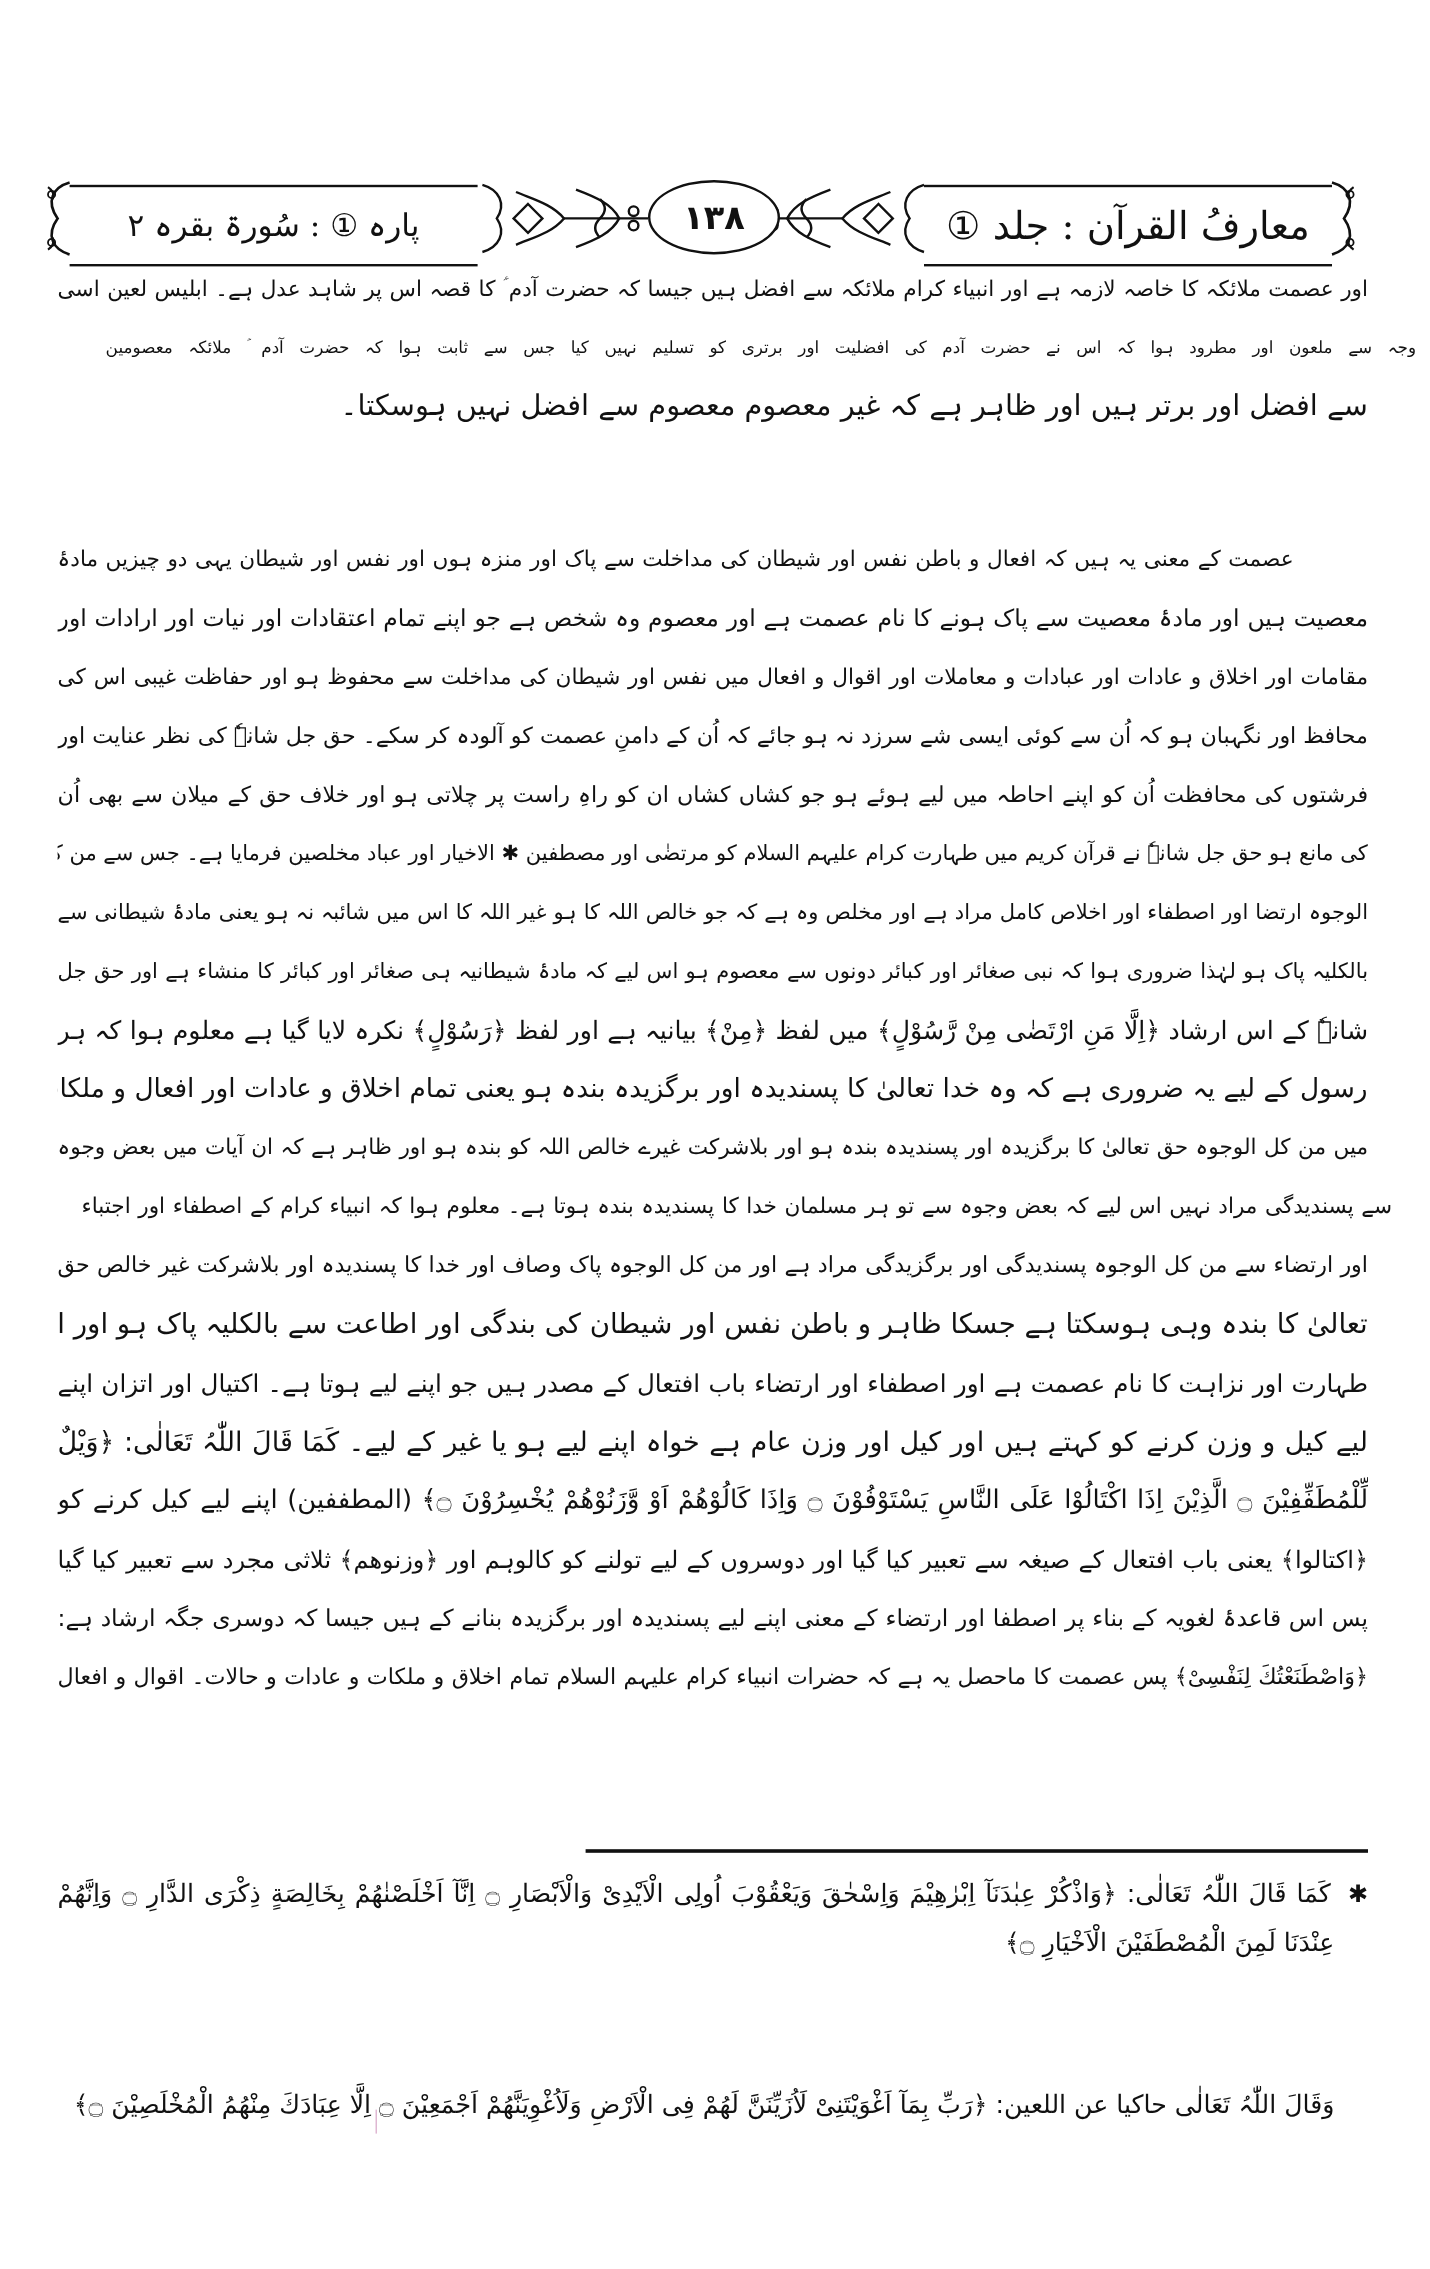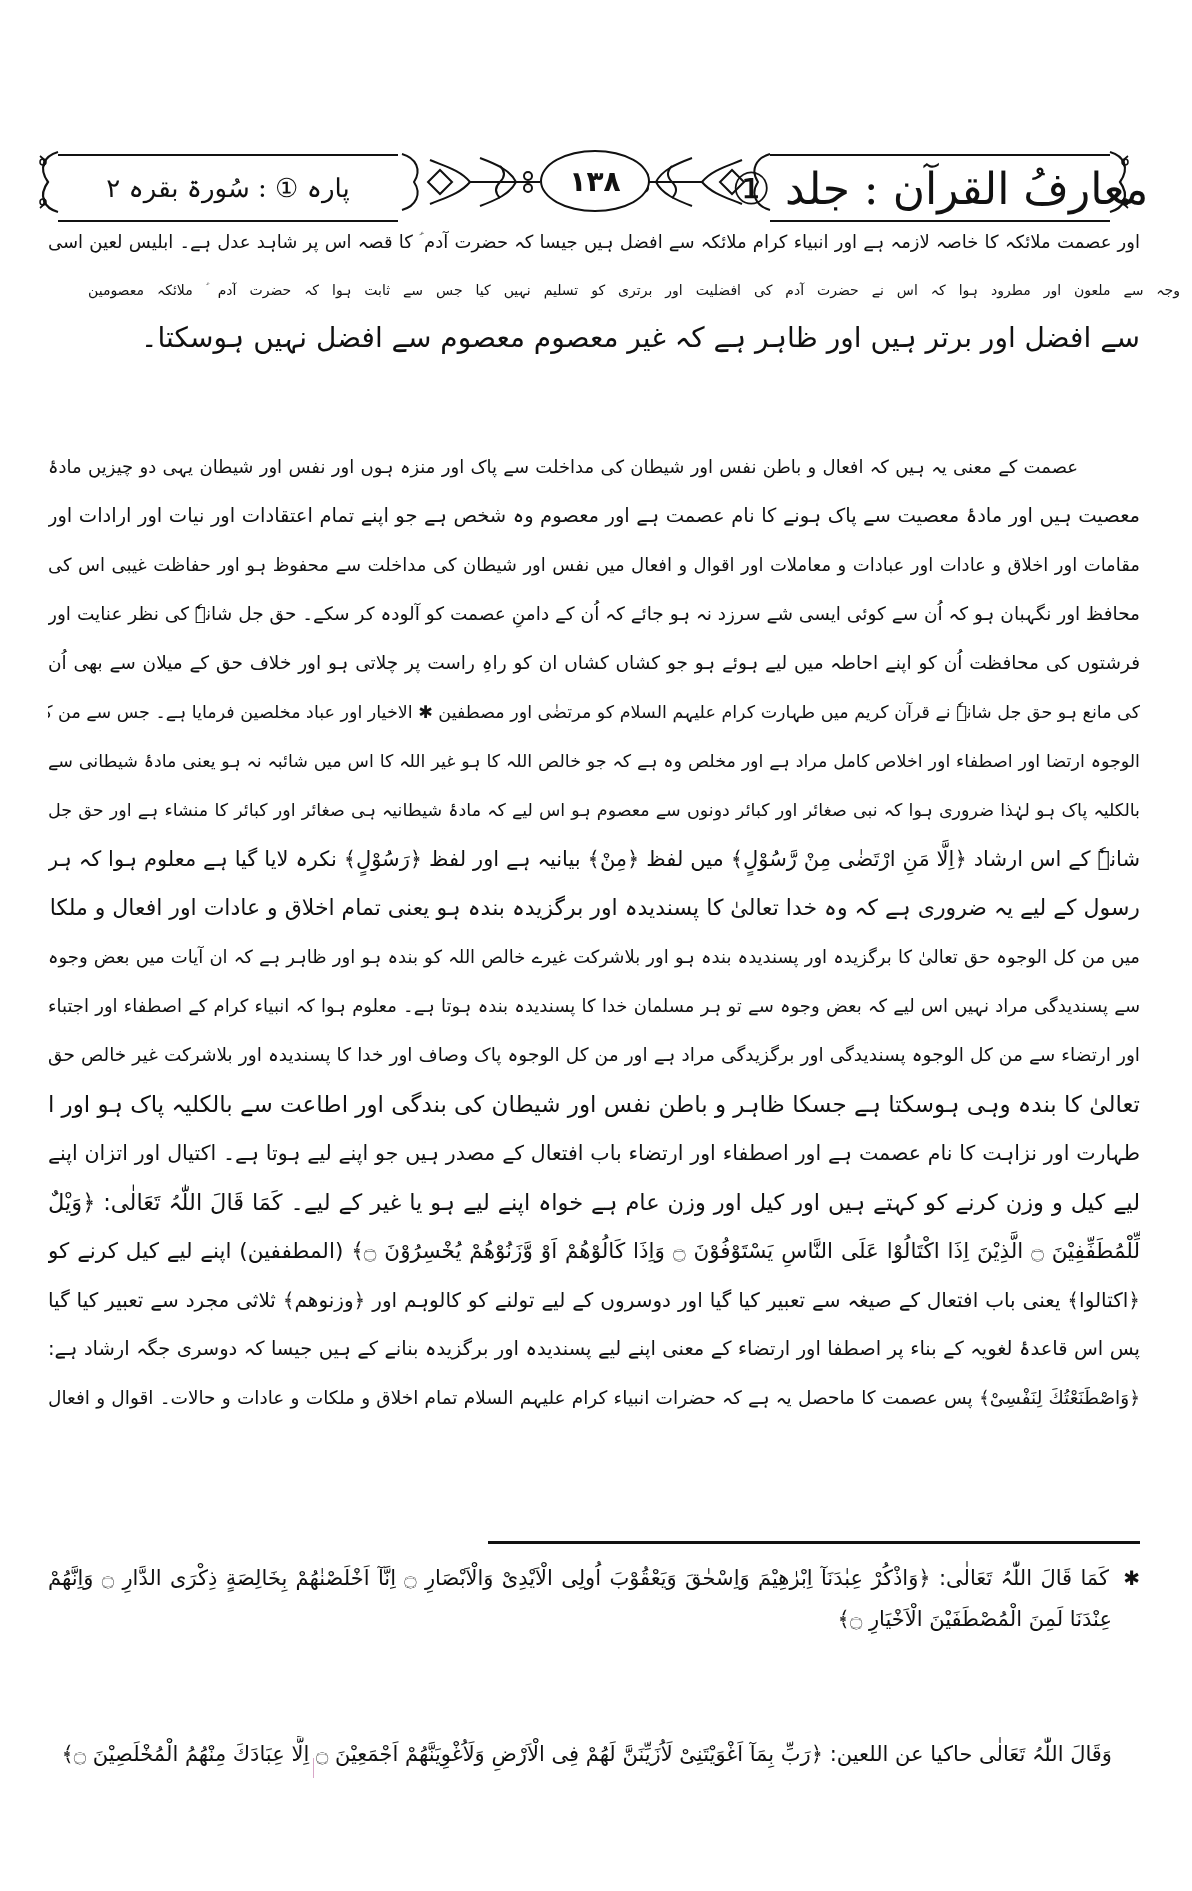--- a/index.html
+++ b/index.html
@@ -6,27 +6,27 @@
   body { width: 1192px; height: 1891px; position: relative; overflow: hidden;
          font-family: "DejaVu Sans", sans-serif; color: #111; }
   .page { position: absolute; left: 0; top: 0; width: 1192px; height: 1891px; }
 
   
   .hdr-frame { position: absolute; top: 154px; height: 68px; border-top: 2.5px solid #111; border-bottom: 2.5px solid #111; box-sizing: border-box; display: flex; align-items: center; justify-content: center; }
   .hdr-left { left: 58px; width: 340px; }
   .hdr-right { left: 770px; width: 340px; }
   .hdr-cap { position: absolute; top: 148px; width: 26px; height: 68px; }
   .hdr-text { font-family: "DejaVu Serif", serif; font-size: 26px; direction: rtl; white-space: nowrap; }
-  .hdr-right .hdr-text { font-size: 44px; }
+  .hdr-right .hdr-text { font-size: 32px; }
   .medallion { position: absolute; left: 400px; top: 146px; width: 372px; height: 72px; }
   .page-num { position: absolute; left: 540px; top: 150px; width: 110px; height: 62px; border: 2.5px solid #111; border-radius: 50%; box-sizing: border-box; display: flex; align-items: center; justify-content: center; font-family: "DejaVu Sans", sans-serif; font-size: 28px; font-weight: bold; background: #fff; }
 
   
   .line { position: absolute; left: 48px; width: 1092px; direction: rtl; text-align: justify; text-align-last: justify; white-space: nowrap; overflow: hidden;
-          font-family: "DejaVu Sans", sans-serif; font-size: 28px; line-height: 40px; height: 42px; }
+          font-family: "DejaVu Sans", sans-serif; font-size: 24px; line-height: 40px; height: 42px; }
   .line.last { text-align-last: right; }
   .heading { position: absolute; right: 52px; top: 372px; direction: rtl; font-size: 34px; font-weight: bold; line-height: 44px; border-bottom: 2.5px solid #111; padding-bottom: 2px; white-space: nowrap; }
   .divider { position: absolute; left: 488px; top: 1541px; width: 652px; height: 0; border-top: 3px solid #111; }
   .fn { position: absolute; left: 48px; width: 1092px; direction: rtl; white-space: nowrap; overflow: hidden;
         font-family: "DejaVu Sans", sans-serif; font-size: 21px; line-height: 36px; }
   .star { display: inline-block; color: #111; font-size: 20px; margin-left: 6px; }
   .artifact { position: absolute; left: 313px; top: 1758px; width: 1px; height: 20px; background: #d8a6c8; }
 </style>
 </head>
 <body>
@@ -89,21 +89,21 @@
     <div class="line" style="top: 496px; font-size: 19.5px;">معصیت ہیں اور مادۂ معصیت سے پاک ہونے کا نام عصمت ہے اور معصوم وہ شخص ہے جو اپنے تمام اعتقادات اور نیات اور ارادات اور</div>
     <div class="line" style="top: 545px; font-size: 18px;">مقامات اور اخلاق و عادات اور عبادات و معاملات اور اقوال و افعال میں نفس اور شیطان کی مداخلت سے محفوظ ہو اور حفاظت غیبی اس کی</div>
     <div class="line" style="top: 594px; font-size: 18.5px;">محافظ اور نگہبان ہو کہ اُن سے کوئی ایسی شے سرزد نہ ہو جائے کہ اُن کے دامنِ عصمت کو آلودہ کر سکے۔ حق جل شانہٗ کی نظر عنایت اور</div>
     <div class="line" style="top: 643px; font-size: 18.5px;">فرشتوں کی محافظت اُن کو اپنے احاطہ میں لیے ہوئے ہو جو کشاں کشاں ان کو راہِ راست پر چلاتی ہو اور خلاف حق کے میلان سے بھی اُن</div>
     <div class="line" style="top: 692px; font-size: 17.5px;">کی مانع ہو حق جل شانہٗ نے قرآن کریم میں طہارت کرام علیہم السلام کو مرتضٰی اور مصطفین ✱ الاخیار اور عباد مخلصین فرمایا ہے۔ جس سے من کل</div>
     <div class="line" style="top: 741px; font-size: 17.5px;">الوجوہ ارتضا اور اصطفاء اور اخلاص کامل مراد ہے اور مخلص وہ ہے کہ جو خالص اللہ کا ہو غیر اللہ کا اس میں شائبہ نہ ہو یعنی مادۂ شیطانی سے</div>
     <div class="line" style="top: 790px; font-size: 17.5px;">بالکلیہ پاک ہو لہٰذا ضروری ہوا کہ نبی صغائر اور کبائر دونوں سے معصوم ہو اس لیے کہ مادۂ شیطانیہ ہی صغائر اور کبائر کا منشاء ہے اور حق جل</div>
     <div class="line" style="top: 839px; font-size: 21px;">شانہٗ کے اس ارشاد ﴿اِلَّا مَنِ ارْتَضٰی مِنْ رَّسُوْلٍ﴾ میں لفظ ﴿مِنْ﴾ بیانیہ ہے اور لفظ ﴿رَسُوْلٍ﴾ نکرہ لایا گیا ہے معلوم ہوا کہ ہر</div>
     <div class="line" style="top: 888px; font-size: 22px;">رسول کے لیے یہ ضروری ہے کہ وہ خدا تعالیٰ کا پسندیدہ اور برگزیدہ بندہ ہو یعنی تمام اخلاق و عادات اور افعال و ملکات اور احوال و مقامات</div>
     <div class="line" style="top: 937px; font-size: 18px;">میں من کل الوجوہ حق تعالیٰ کا برگزیدہ اور پسندیدہ بندہ ہو اور بلاشرکت غیرے خالص اللہ کو بندہ ہو اور ظاہر ہے کہ ان آیات میں بعض وجوہ</div>
-    <div class="line" style="top: 986px; font-size: 18px;">سے پسندیدگی مراد نہیں اس لیے کہ بعض وجوہ سے تو ہر مسلمان خدا کا پسندیدہ بندہ ہوتا ہے۔ معلوم ہوا کہ انبیاء کرام کے اصطفاء اور اجتباء</div>
+    <div class="line" style="top: 986px; font-size: 18px; margin-left: 20px;">سے پسندیدگی مراد نہیں اس لیے کہ بعض وجوہ سے تو ہر مسلمان خدا کا پسندیدہ بندہ ہوتا ہے۔ معلوم ہوا کہ انبیاء کرام کے اصطفاء اور اجتباء</div>
     <div class="line" style="top: 1035px; font-size: 18.5px;">اور ارتضاء سے من کل الوجوہ پسندیدگی اور برگزیدگی مراد ہے اور من کل الوجوہ پاک وصاف اور خدا کا پسندیدہ اور بلاشرکت غیر خالص حق</div>
     <div class="line" style="top: 1084px; font-size: 23px;">تعالیٰ کا بندہ وہی ہوسکتا ہے جسکا ظاہر و باطن نفس اور شیطان کی بندگی اور اطاعت سے بالکلیہ پاک ہو اور اسی مادۂ معصیت سے بالکلیہ</div>
     <div class="line" style="top: 1133px; font-size: 20.5px;">طہارت اور نزاہت کا نام عصمت ہے اور اصطفاء اور ارتضاء باب افتعال کے مصدر ہیں جو اپنے لیے ہوتا ہے۔ اکتیال اور اتزان اپنے</div>
     <div class="line" style="top: 1182px; font-size: 22.5px;">لیے کیل و وزن کرنے کو کہتے ہیں اور کیل اور وزن عام ہے خواہ اپنے لیے ہو یا غیر کے لیے۔ کَمَا قَالَ اللّٰہُ تَعَالٰی: ﴿وَیْلٌ</div>
     <div class="line" style="top: 1231px; font-size: 21.5px;">لِّلْمُطَفِّفِیْنَ ۝ الَّذِیْنَ اِذَا اكْتَالُوْا عَلَی النَّاسِ یَسْتَوْفُوْنَ ۝ وَاِذَا كَالُوْھُمْ اَوْ وَّزَنُوْھُمْ یُخْسِرُوْنَ ۝﴾ (المطففین) اپنے لیے کیل کرنے کو</div>
     <div class="line" style="top: 1280px; font-size: 20px;">﴿اکتالوا﴾ یعنی باب افتعال کے صیغہ سے تعبیر کیا گیا اور دوسروں کے لیے تولنے کو کالوہم اور ﴿وزنوھم﴾ ثلاثی مجرد سے تعبیر کیا گیا</div>
     <div class="line" style="top: 1329px; font-size: 19.5px;">پس اس قاعدۂ لغویہ کے بناء پر اصطفا اور ارتضاء کے معنی اپنے لیے پسندیدہ اور برگزیدہ بنانے کے ہیں جیسا کہ دوسری جگہ ارشاد ہے:</div>
     <div class="line" style="top: 1378px; font-size: 18.5px;">﴿وَاصْطَنَعْتُكَ لِنَفْسِیْ﴾ پس عصمت کا ماحصل یہ ہے کہ حضرات انبیاء کرام علیہم السلام تمام اخلاق و ملکات و عادات و حالات۔ اقوال و افعال</div>
     <div class="line" style="top:1427px"></div>
   </div>

